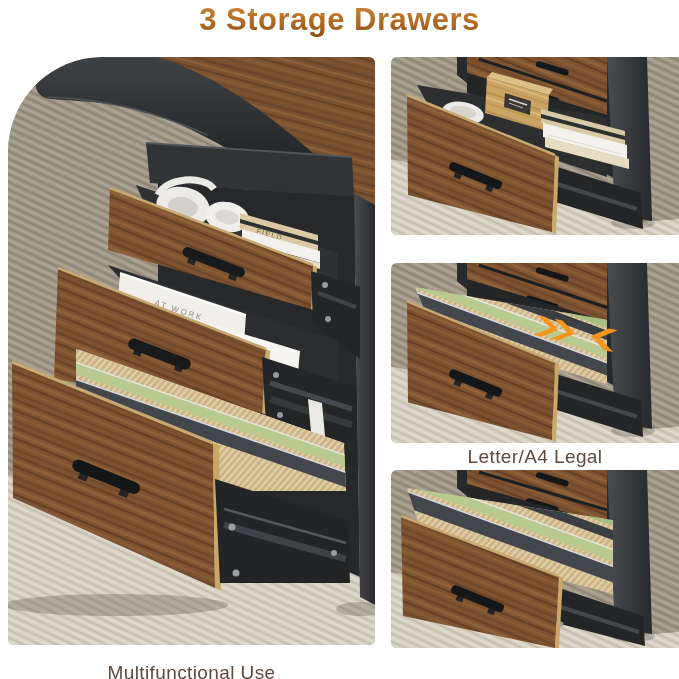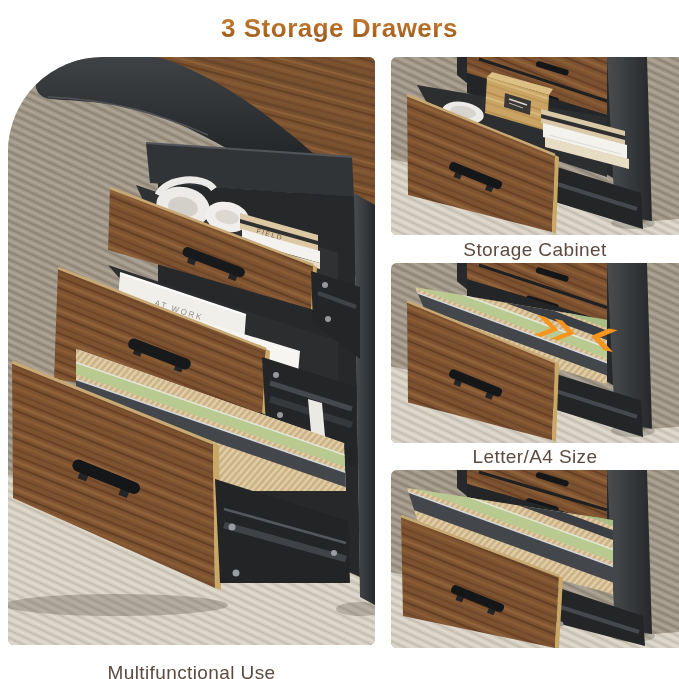--- a/index.html
+++ b/index.html
@@ -1,19 +1,19 @@
 <!DOCTYPE html>
 <html><head>
 <meta charset="utf-8">
 <style>
   html,body{margin:0;padding:0;background:#ffffff;}
   .page{position:relative;width:679px;height:679px;background:#ffffff;overflow:hidden;
         font-family:"Liberation Sans",sans-serif;}
-  .title{position:absolute;top:1px;left:0;right:0;margin:8px;text-align:center;
-         font-size:26px;font-weight:700;letter-spacing:.5px;line-height:38px;
+  .title{position:absolute;top:1px;left:0;right:0;margin:0;text-align:center;
+         font-size:31px;font-weight:700;letter-spacing:.5px;line-height:38px;
          background:linear-gradient(180deg,#cf8a3a 0%,#b06a24 55%,#8a4d16 100%);
          -webkit-background-clip:text;background-clip:text;color:transparent;
          -webkit-text-fill-color:transparent;}
   .panel{position:absolute;margin:0;padding:0;overflow:hidden;background:#cfc8bc;}
   .panel svg{display:block;width:100%;height:100%;}
   .p-left{left:8px;top:57px;width:367px;height:588px;border-radius:95px 6px 6px 6px;}
   .p-r1{left:391px;top:57px;width:288px;height:178px;border-radius:6px 0 0 6px;}
   .p-r2{left:391px;top:263px;width:288px;height:180px;border-radius:6px 0 0 6px;}
   .p-r3{left:391px;top:470px;width:288px;height:178px;border-radius:6px 0 0 6px;}
   .caption{position:absolute;text-align:center;font-size:19px;font-weight:400;
@@ -219,21 +219,20 @@
       <polygon points="16,38 164,98 161,175 17,138" fill="url(#woodP)"></polygon>
       <polyline points="16,38 164,98" stroke="#c8a873" stroke-width="2.5" fill="none"></polyline>
       <polygon points="164,98 168,100 165,177 161,175" fill="#c9a767"></polygon>
       <g transform="rotate(22 84 120)">
         <rect x="64" y="121" width="7" height="7" fill="#222425"></rect>
         <rect x="98" y="121" width="7" height="7" fill="#222425"></rect>
         <rect x="56" y="114" width="56" height="9" rx="4" fill="#141617"></rect>
       </g>
     </svg>
   </figure>
-  <figcaption class="caption cap-r1">Storage Cabinet</figcaption>
 
   <figure class="panel p-r2">
     <svg viewBox="0 0 288 178" preserveAspectRatio="none">
       <defs>
         <clipPath id="cpR2">
             <polygon points="24,24 216,56 216,120 42,66"></polygon>
           </clipPath>
       </defs>
       <rect width="288" height="178" fill="url(#carpD)"></rect>
       <polygon points="0,102 80,120 236,166 288,162 288,178 0,178" fill="url(#carpL)"></polygon>
@@ -273,21 +272,21 @@
       <polygon points="16,38 164,98 161,175 17,138" fill="url(#woodP)"></polygon>
       <polyline points="16,38 164,98" stroke="#c8a873" stroke-width="2.5" fill="none"></polyline>
       <polygon points="164,98 168,100 165,177 161,175" fill="#c9a767"></polygon>
       <g transform="rotate(22 84 120)">
         <rect x="64" y="121" width="7" height="7" fill="#222425"></rect>
         <rect x="98" y="121" width="7" height="7" fill="#222425"></rect>
         <rect x="56" y="114" width="56" height="9" rx="4" fill="#141617"></rect>
       </g>
     </svg>
   </figure>
-  <figcaption class="caption cap-r2">Letter/A4 Size</figcaption>
+  <figcaption class="caption cap-r2">Letter/A4 Legal</figcaption>
 
   <figure class="panel p-r3">
     <svg viewBox="0 0 288 178" preserveAspectRatio="none">
       <defs>
         <clipPath id="cpR3">
             <polygon points="16,18 222,50 222,124 34,74"></polygon>
           </clipPath>
       </defs>
       <rect width="288" height="178" fill="url(#carpD)"></rect>
       <polygon points="0,102 80,120 236,166 288,162 288,178 0,178" fill="url(#carpL)"></polygon>

